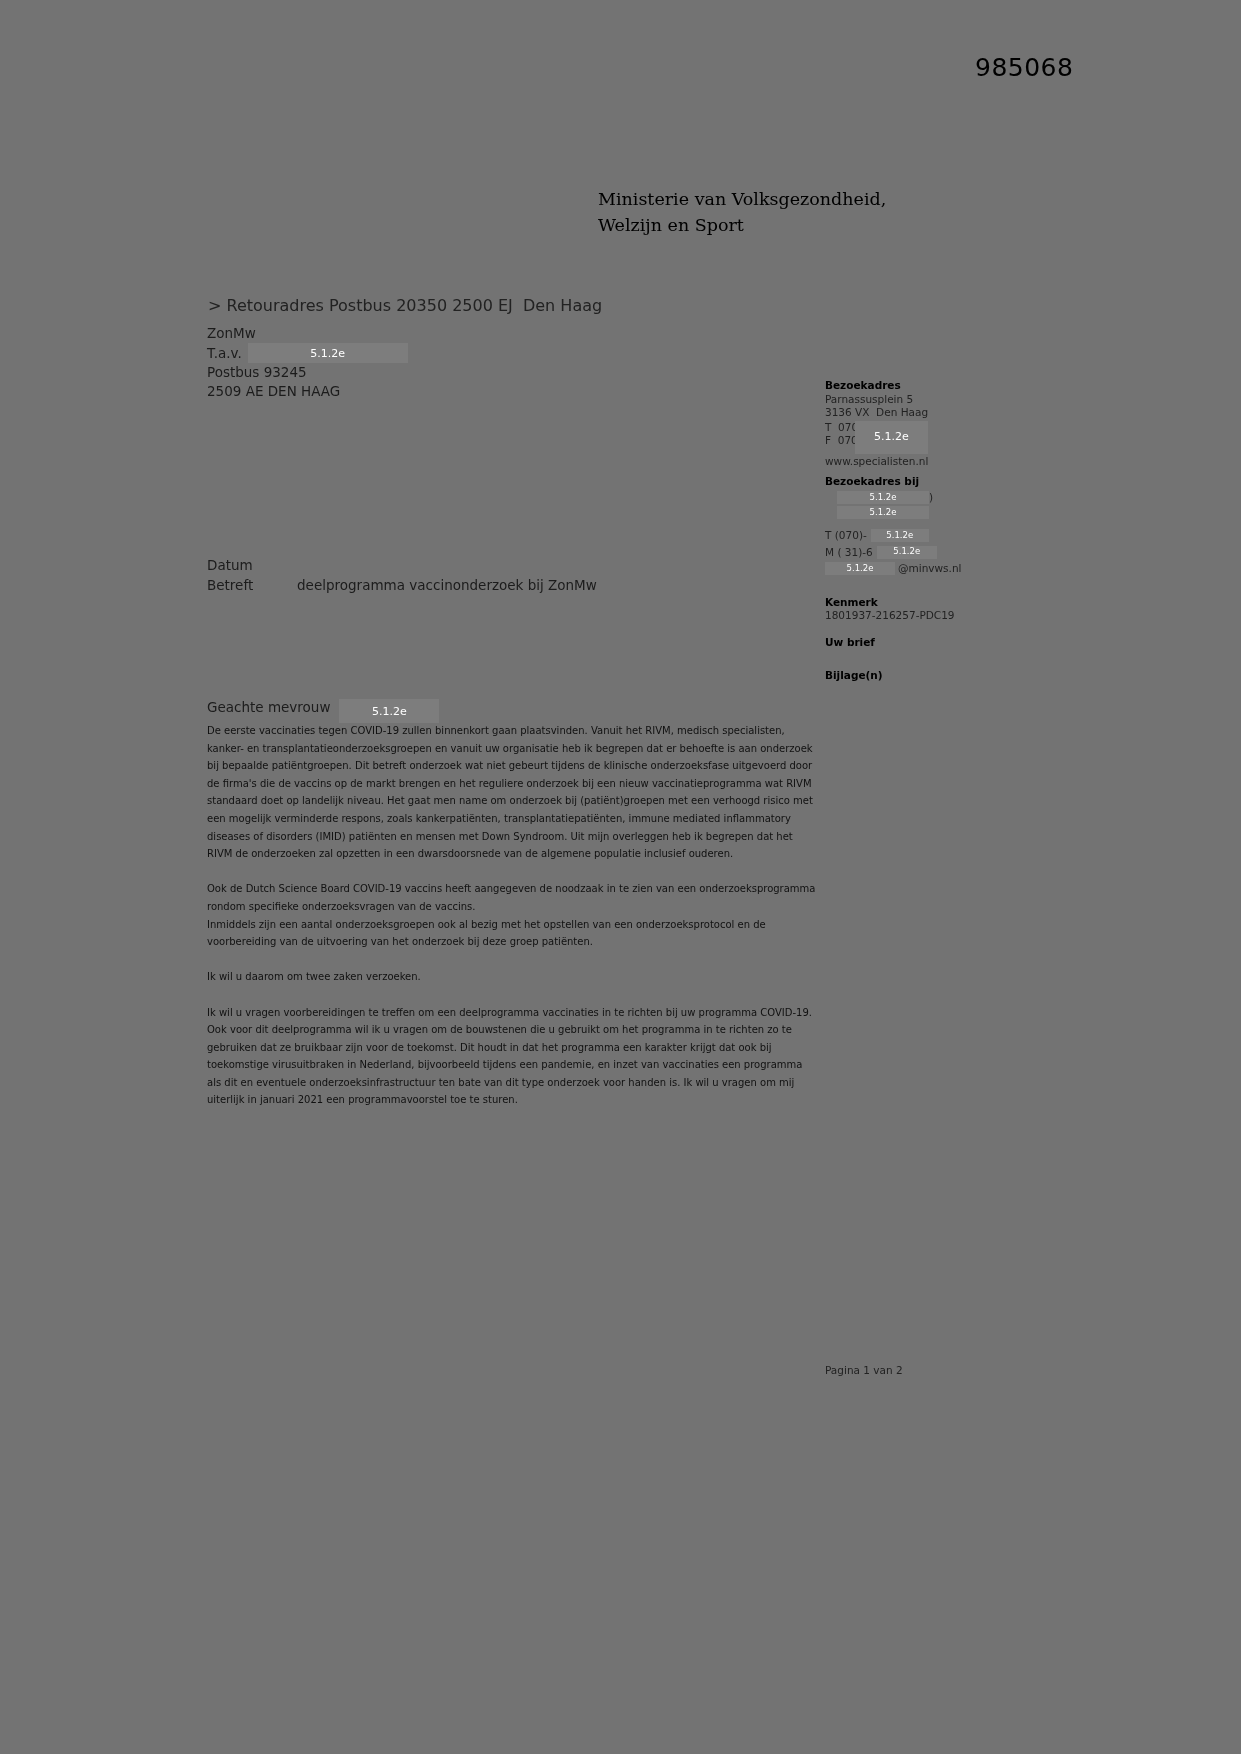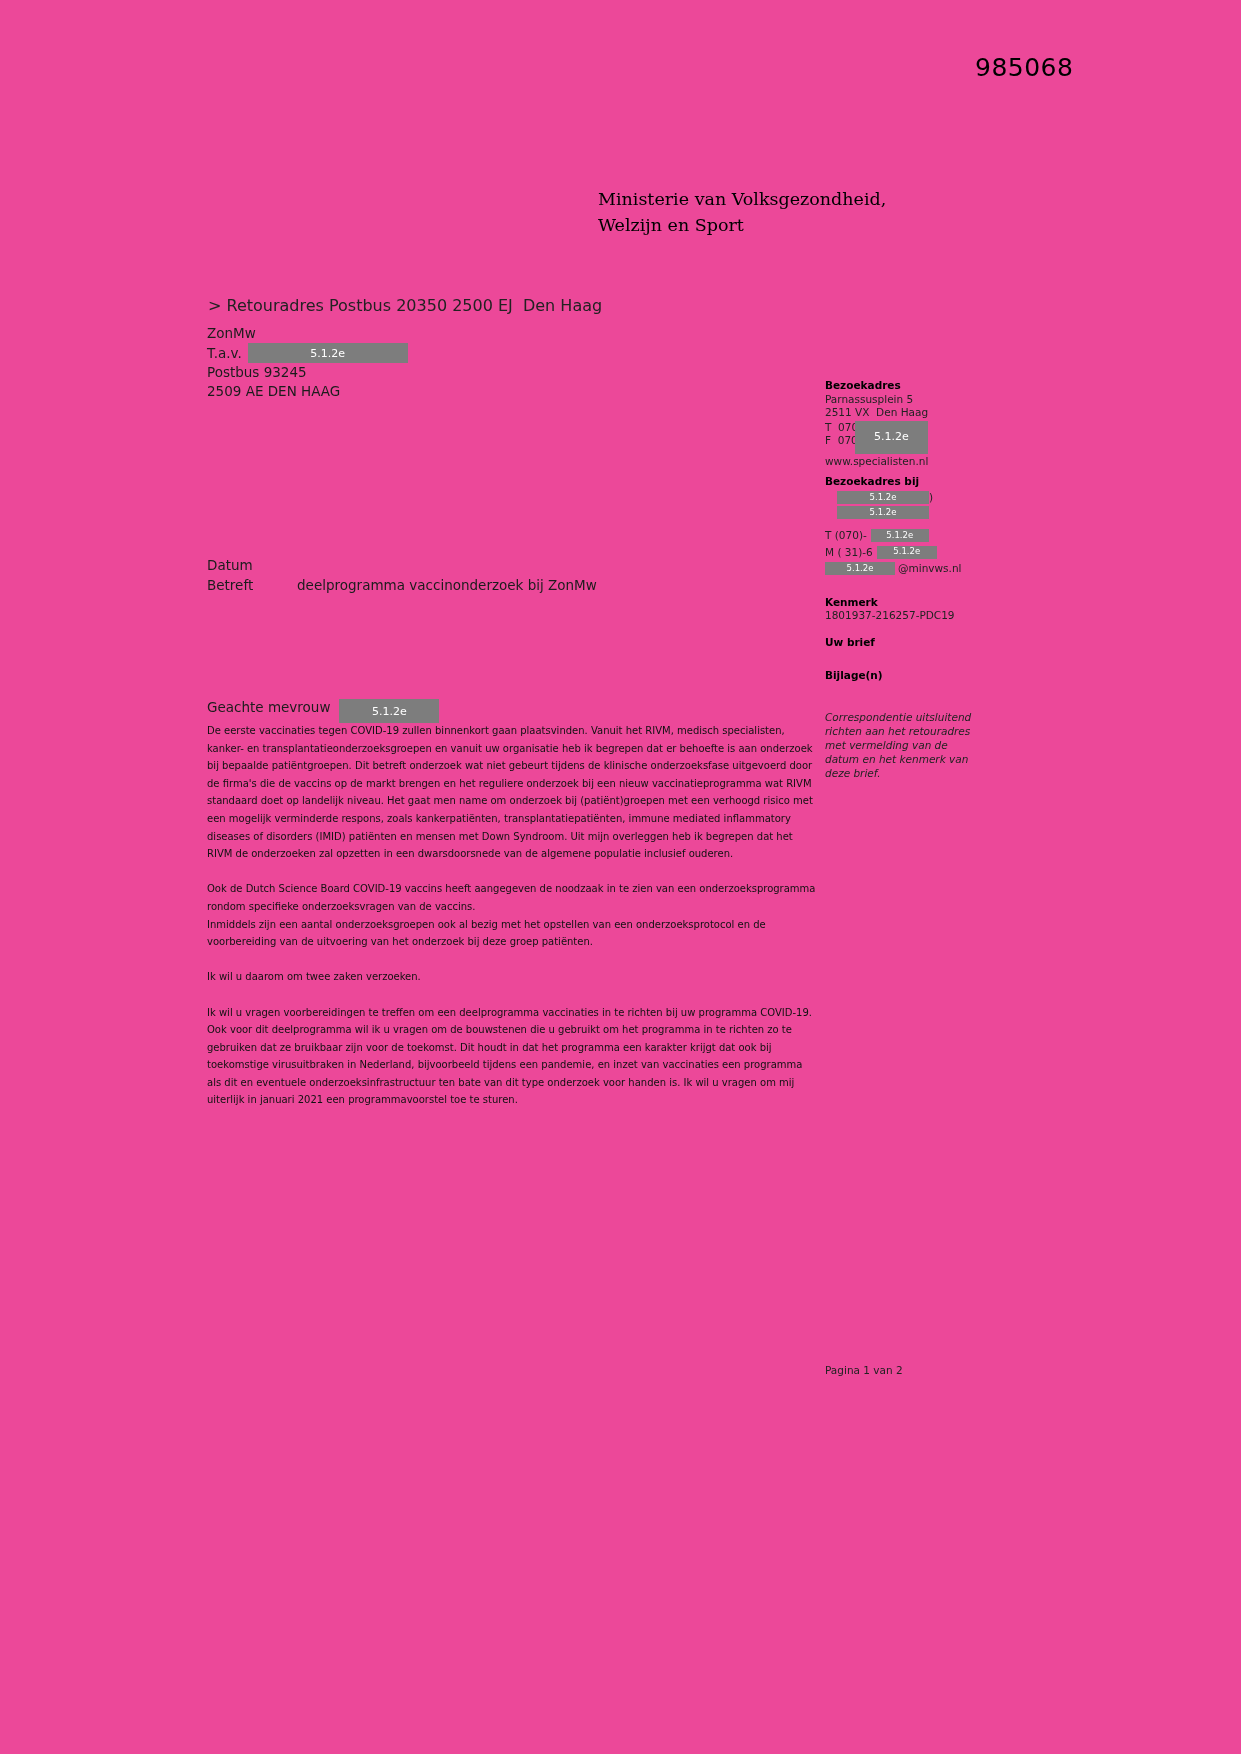--- a/index.html
+++ b/index.html
@@ -1,21 +1,21 @@
 <!DOCTYPE html>
 <html><head>
 <meta charset="utf-8">
 <style>
   * { margin: 0; padding: 0; box-sizing: border-box; }
   html, body { background: #ffffff; }
   .page {
     position: relative;
     width: 1241px;
     height: 1754px;
-    background: #ec4899;
+    background: #737373;
     font-family: "DejaVu Sans", "Liberation Sans", sans-serif;
     color: #1c1c1c;
     overflow: hidden;
   }
   .doc-number {
     position: absolute;
     left: 975px; top: 53px;
     font-size: 25px;
     letter-spacing: 0.5px;
     color: #000;
@@ -149,21 +149,21 @@
       <span>T.a.v.</span>
       <span class="redaction tav">5.1.2e</span>
     </div>
     <div class="line">Postbus 93245</div>
     <div class="line">2509 AE DEN HAAG</div>
   </div>
 
   <div class="sidebar">
     <div class="label">Bezoekadres</div>
     <div class="line">Parnassusplein 5</div>
-    <div class="line">2511 VX  Den Haag</div>
+    <div class="line">3136 VX  Den Haag</div>
     <div class="phones">
       <div class="line">T  070</div>
       <div class="line">F  070</div>
       <span class="redaction phone-block">5.1.2e</span>
     </div>
     <div class="line">www.specialisten.nl</div>
     <div class="gap-s"></div>
     <div class="label">Bezoekadres bij</div>
     <div class="inl-row">
       <span class="redaction inl">5.1.2e</span>
@@ -187,21 +187,20 @@
     </div>
     <div class="gap-l"></div>
     <div class="label">Kenmerk</div>
     <div class="line">1801937-216257-PDC19</div>
     <div class="gap-m"></div>
     <div class="label">Uw brief</div>
     <div class="gap-l"></div>
     <div class="label">Bijlage(n)</div>
   </div>
 
-  <div class="note">Correspondentie uitsluitend richten aan het retouradres met vermelding van de datum en het kenmerk van deze brief.</div>
 
   <div class="datum-block">
     <div>Datum</div>
     <div class="betreft-row">
       <span class="betreft-label">Betreft</span>
       <span>deelprogramma vaccinonderzoek bij ZonMw</span>
     </div>
   </div>
 
   <div class="salutation">

